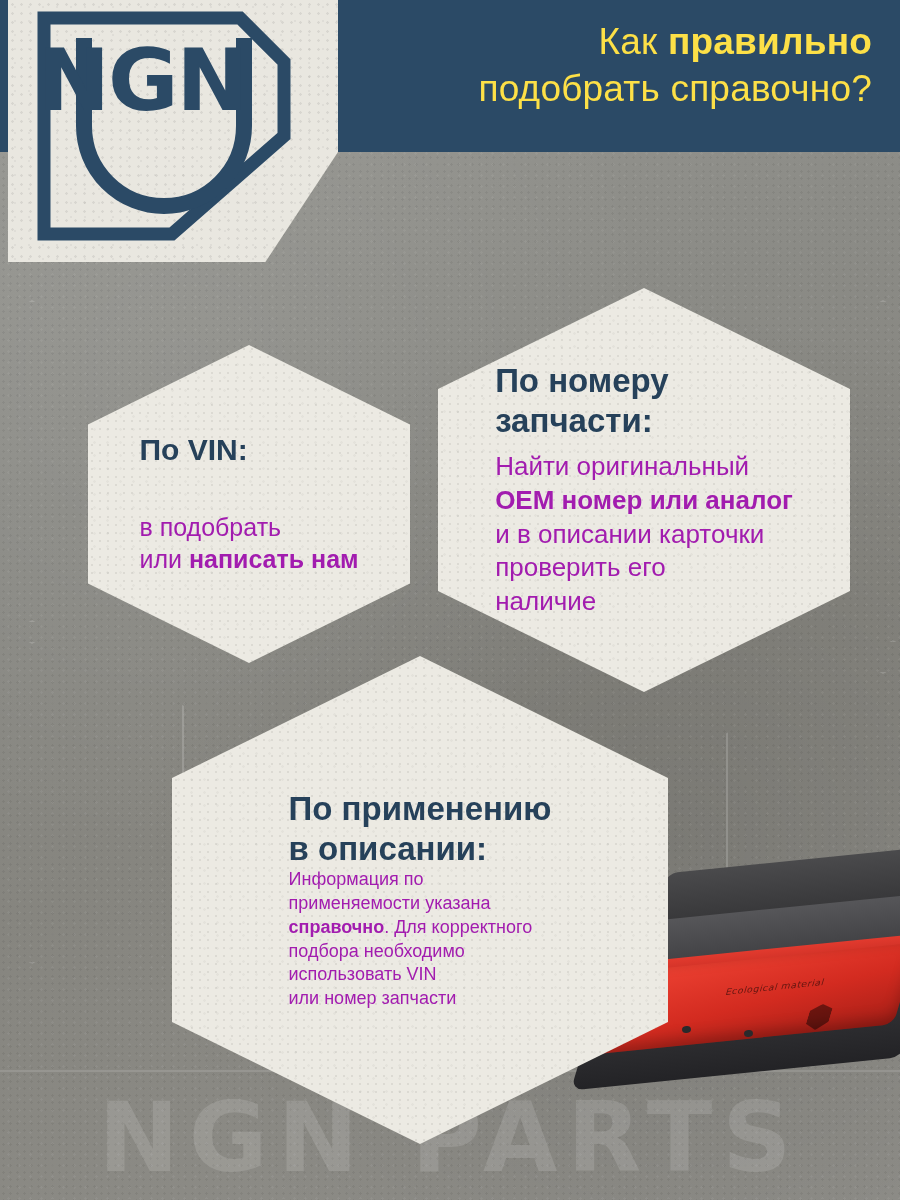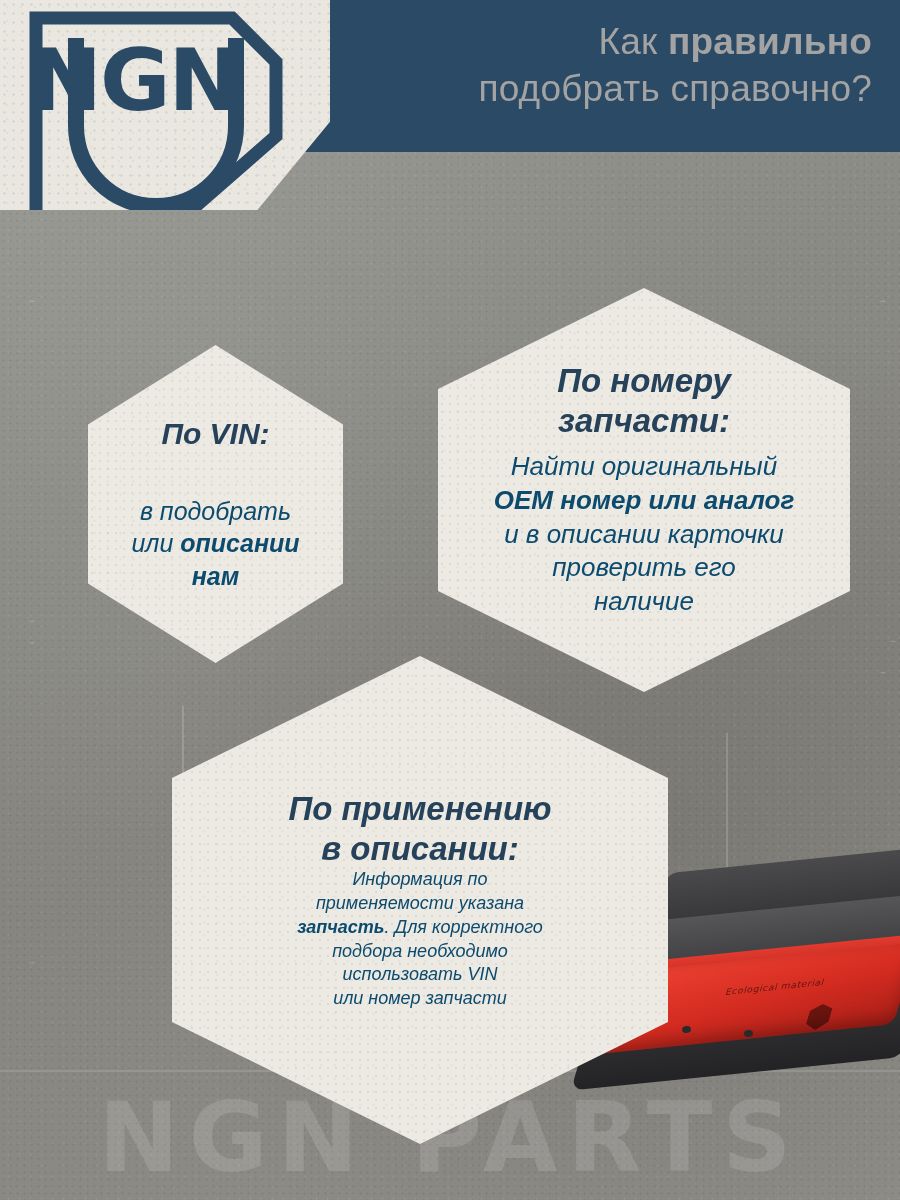--- a/index.html
+++ b/index.html
@@ -60,34 +60,34 @@
     height: 152px;
     background: #2b4a66;
     z-index: 5;
   }
   .header-title {
     position: absolute;
     right: 28px;
     top: 18px;
     width: 520px;
     text-align: right;
-    color: #a3a3a3;
+    color: #fde047;
     font-size: 37px;
     line-height: 1.28;
     letter-spacing: .2px;
   }
   .header-title b { font-weight: 700; }
 
   
   .logo-plate {
     position: absolute;
-    left: 0;
+    left: 8px;
     top: 0;
     width: 330px;
-    height: 210px;
+    height: 262px;
     background: #e9e7e0;
     clip-path: polygon(0% 0%, 100% 0%, 100% 58%, 78% 100%, 0% 100%);
     z-index: 6;
     box-shadow: 0 0 0 rgba(0,0,0,0);
   }
   .logo-plate .plate-tex {
     position: absolute; inset: 0;
     background-image:
       radial-gradient(rgba(0,0,0,0.09) 1px, rgba(0,0,0,0) 1.5px),
       radial-gradient(rgba(0,0,0,0.05) 1px, rgba(0,0,0,0) 1.6px);
@@ -114,23 +114,22 @@
 
   
   .hex {
     position: absolute;
     background: #eceae3;
     clip-path: polygon(50% 0%, 100% 25%, 100% 75%, 50% 100%, 0% 75%, 0% 25%);
     z-index: 4;
     display: flex;
     align-items: center;
     justify-content: center;
-    text-align: center;
+    text-align: left;
     color: #2b4a66;
-    font-style: italic;
   }
   .hex .tex {
     position: absolute; inset: 0;
     background-image:
       radial-gradient(rgba(0,0,0,0.08) 1px, rgba(0,0,0,0) 1.5px),
       radial-gradient(rgba(0,0,0,0.04) 1px, rgba(0,0,0,0) 1.6px);
     background-size: 8px 8px, 13px 13px;
     opacity: .85;
     pointer-events: none;
   }
@@ -139,30 +138,30 @@
     z-index: 2;
     padding: 0 26px;
   }
   .hex-title {
     font-weight: 700;
     color: #26415a;
     line-height: 1.2;
     margin-bottom: 10px;
   }
   .hex-body {
-    color: #0c4a6e;
+    color: #a21caf;
     line-height: 1.3;
   }
   .hex-body b { font-weight: 700; }
 
   
   .hex-vin {
     left: 88px;
     top: 345px;
-    width: 255px;
+    width: 322px;
     height: 318px;
   }
   .hex-vin .hex-title { font-size: 30px; }
   .hex-vin .hex-body { font-size: 25px; }
 
   
   .hex-oem {
     left: 438px;
     top: 288px;
     width: 412px;
@@ -313,21 +312,21 @@
     </div>
   </div>
 
   <div class="hex hex-vin">
     <div class="tex"></div>
     <div class="hex-inner">
       <div class="hex-title">По VIN:</div>
       <div class="hex-body">
         <br>
         <span>в подобрать</span><br>
-        <span>или </span><b>описании нам</b>
+        <span>или </span><b>написать нам</b>
       </div>
     </div>
   </div>
 
   <div class="hex hex-oem">
     <div class="tex"></div>
     <div class="hex-inner">
       <div class="hex-title">
         По номеру<br>запчасти:
       </div>
@@ -341,21 +340,21 @@
 
   <div class="hex hex-app">
     <div class="tex"></div>
     <div class="hex-inner">
       <div class="hex-title">
         По применению<br>в описании:
       </div>
       <div class="hex-body">
         Информация по<br>
         применяемости указана<br>
-        <b>запчасть</b>. Для корректного<br>
+        <b>справочно</b>. Для корректного<br>
         подбора необходимо<br>
         использовать VIN<br>
         или номер запчасти
       </div>
     </div>
   </div>
 
   <div class="pads">
     <div class="pad pad-back1"></div>
     <div class="pad pad-back2"></div>

